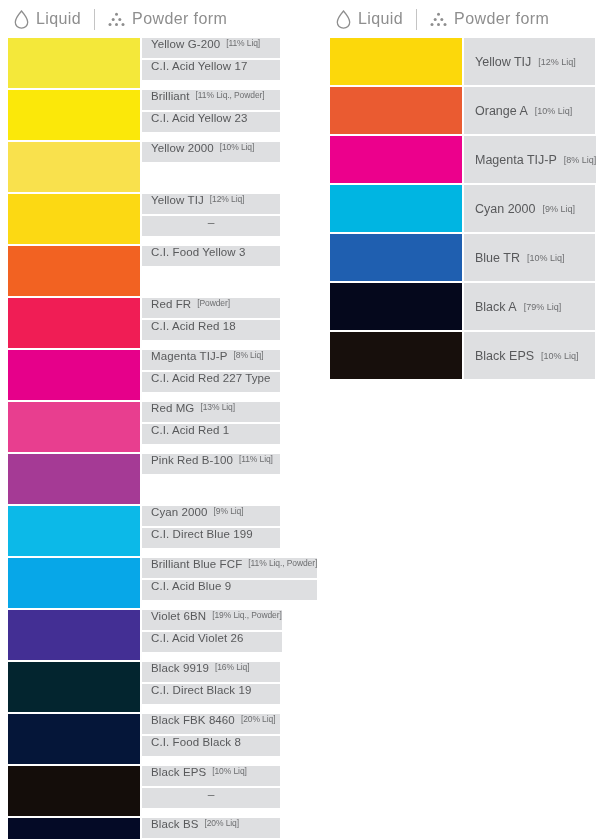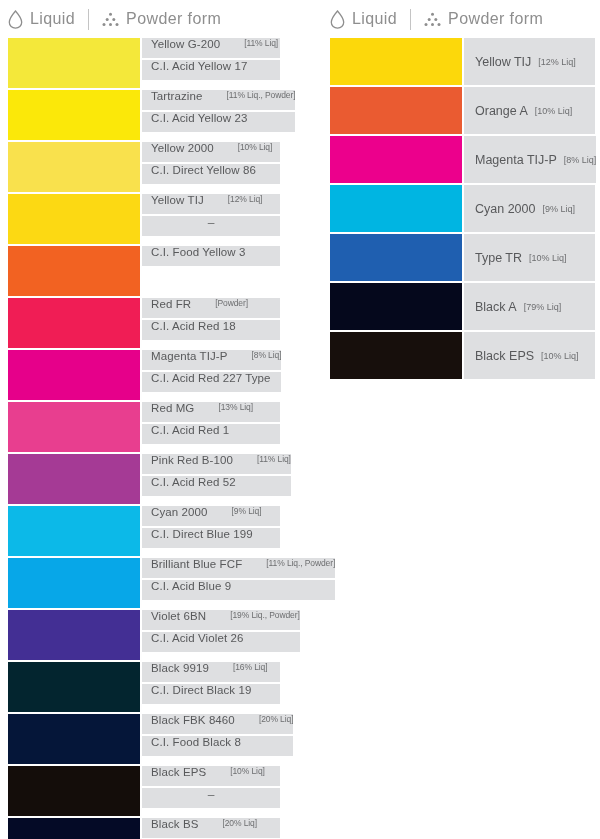--- a/index.html
+++ b/index.html
@@ -17,21 +17,21 @@
     width: 600px;
     height: 839px;
     background: #ffffff;
   }
 
   
   .legend {
     display: flex;
     align-items: center;
     height: 38px;
-    padding-left: 8px;
+    padding-left: 14px;
     gap: 0;
   }
 
   .legend-item {
     display: flex;
     align-items: center;
     gap: 7px;
   }
 
   .legend-label {
@@ -104,21 +104,21 @@
 
   .lbl:first-child { margin-bottom: 2px; }
 
   .lbl.center { justify-content: center; padding-left: 0; }
 
   .lbl .name { letter-spacing: 0.1px; }
 
   .lbl .qty {
     font-size: 8.5px;
     color: #6d6e70;
-    margin-left: 24px;
+    margin-left: 6px;
     letter-spacing: -0.1px;
   }
 
   .lbl .dash {
     font-size: 12px;
     color: #6d6e70;
   }
 
   
   .entry-r {
@@ -215,38 +215,35 @@
           </div>
           <div class="lbl">
             <span class="name">C.I. Acid Yellow 17</span>
           </div>
         </div>
       </div>
       <div class="entry">
         <div class="swatch" style="background: rgb(251, 232, 9);"></div>
         <div class="labels">
           <div class="lbl">
-            <span class="name">Tartrazine</span>
+            <span class="name">Brilliant</span>
             <span class="qty">[11% Liq., Powder]</span>
           </div>
           <div class="lbl">
             <span class="name">C.I. Acid Yellow 23</span>
           </div>
         </div>
       </div>
       <div class="entry">
         <div class="swatch" style="background: rgb(249, 225, 77);"></div>
         <div class="labels">
           <div class="lbl">
             <span class="name">Yellow 2000</span>
             <span class="qty">[10% Liq]</span>
           </div>
-          <div class="lbl">
-            <span class="name">C.I. Direct Yellow 86</span>
-          </div>
         </div>
       </div>
       <div class="entry">
         <div class="swatch" style="background: rgb(252, 217, 19);"></div>
         <div class="labels">
           <div class="lbl">
             <span class="name">Yellow TIJ</span>
             <span class="qty">[12% Liq]</span>
           </div>
           <div class="lbl center">
@@ -298,23 +295,20 @@
           </div>
         </div>
       </div>
       <div class="entry">
         <div class="swatch" style="background: rgb(165, 58, 149);"></div>
         <div class="labels">
           <div class="lbl">
             <span class="name">Pink Red B-100</span>
             <span class="qty">[11% Liq]</span>
           </div>
-          <div class="lbl">
-            <span class="name">C.I. Acid Red 52</span>
-          </div>
         </div>
       </div>
       <div class="entry">
         <div class="swatch" style="background: rgb(12, 185, 232);"></div>
         <div class="labels">
           <div class="lbl">
             <span class="name">Cyan 2000</span>
             <span class="qty">[9% Liq]</span>
           </div>
           <div class="lbl">
@@ -418,21 +412,21 @@
       <div class="entry-r">
         <div class="swatch" style="background: rgb(0, 181, 226);"></div>
         <div class="labels-r">
           <span class="name">Cyan 2000</span>
           <span class="qty">[9% Liq]</span>
         </div>
       </div>
       <div class="entry-r">
         <div class="swatch" style="background: rgb(31, 95, 176);"></div>
         <div class="labels-r">
-          <span class="name">Type TR</span>
+          <span class="name">Blue TR</span>
           <span class="qty">[10% Liq]</span>
         </div>
       </div>
       <div class="entry-r">
         <div class="swatch" style="background: rgb(5, 8, 28);"></div>
         <div class="labels-r">
           <span class="name">Black A</span>
           <span class="qty">[79% Liq]</span>
         </div>
       </div>

